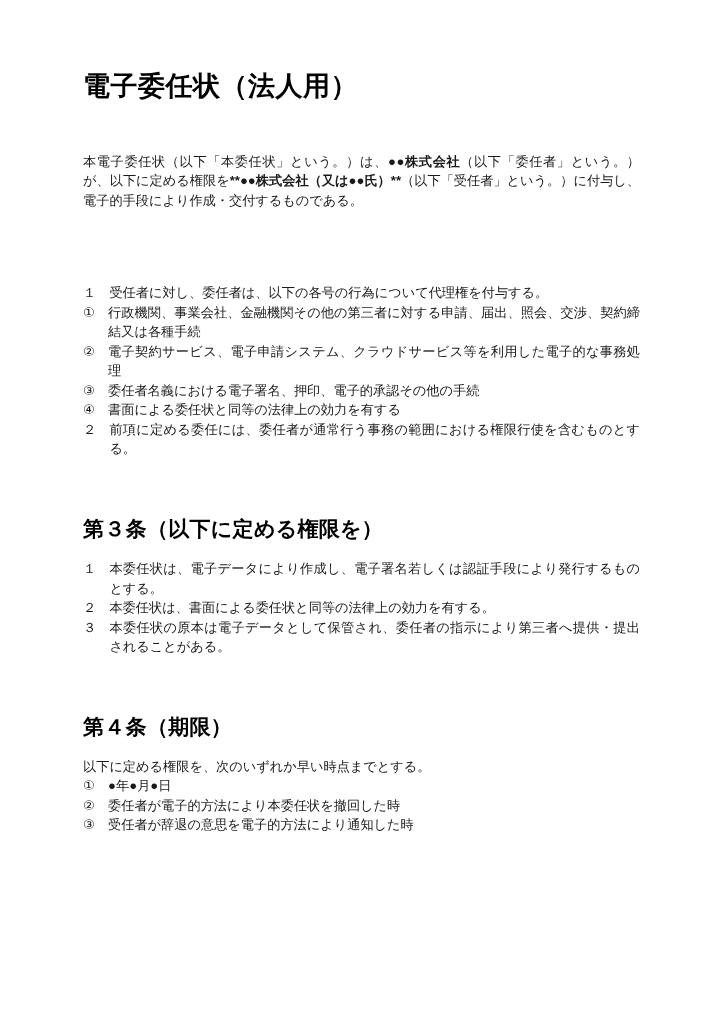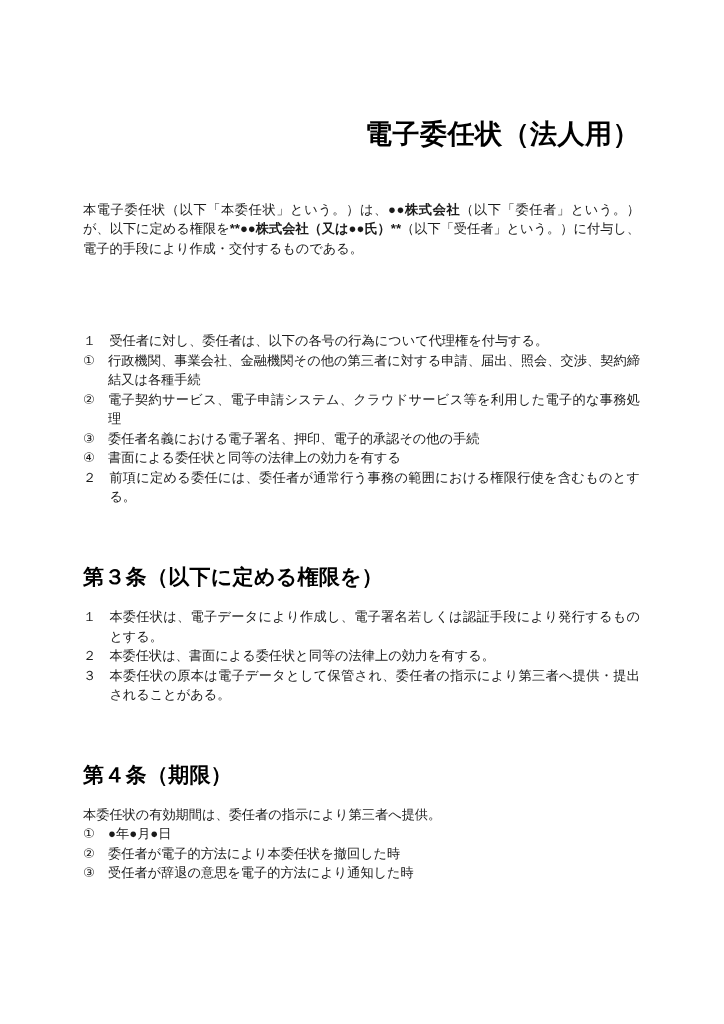--- a/index.html
+++ b/index.html
@@ -21,24 +21,24 @@
     box-sizing: border-box;
   }
   .content {
     position: absolute;
     left: 83px;
     top: 0;
     width: 557px;
   }
   .doc-title {
     margin: 0;
-    padding-top: 118px;
+    padding-top: 70px;
     font-size: 27px;
     font-weight: bold;
-    text-align: right;
+    text-align: left;
     letter-spacing: 0.5px;
     line-height: 1.25;
     color: #000000;
   }
   .preamble {
     margin: 0;
     padding-top: 48px;
     font-size: 13.2px;
     line-height: 19.5px;
     text-align: justify;
@@ -157,21 +157,21 @@
             <span class="list-marker">３　</span>
             <span class="list-text">本委任状の原本は電子データとして保管され、委任者の指示により第三者へ提供・提出されることがある。</span>
           </li>
         </ul>
       </div>
     </section>
 
     <section class="article article-4">
       <h2 class="article-heading">第４条（期限）</h2>
       <div class="article-body">
-        <p class="para">本委任状の有効期間は、委任者の指示により第三者へ提供。</p>
+        <p class="para">以下に定める権限を、次のいずれか早い時点までとする。</p>
         <ul class="list">
           <li class="list-item">
             <span class="list-marker">①　</span>
             <span class="list-text">●年●月●日</span>
           </li>
           <li class="list-item">
             <span class="list-marker">②　</span>
             <span class="list-text">委任者が電子的方法により本委任状を撤回した時</span>
           </li>
           <li class="list-item">

